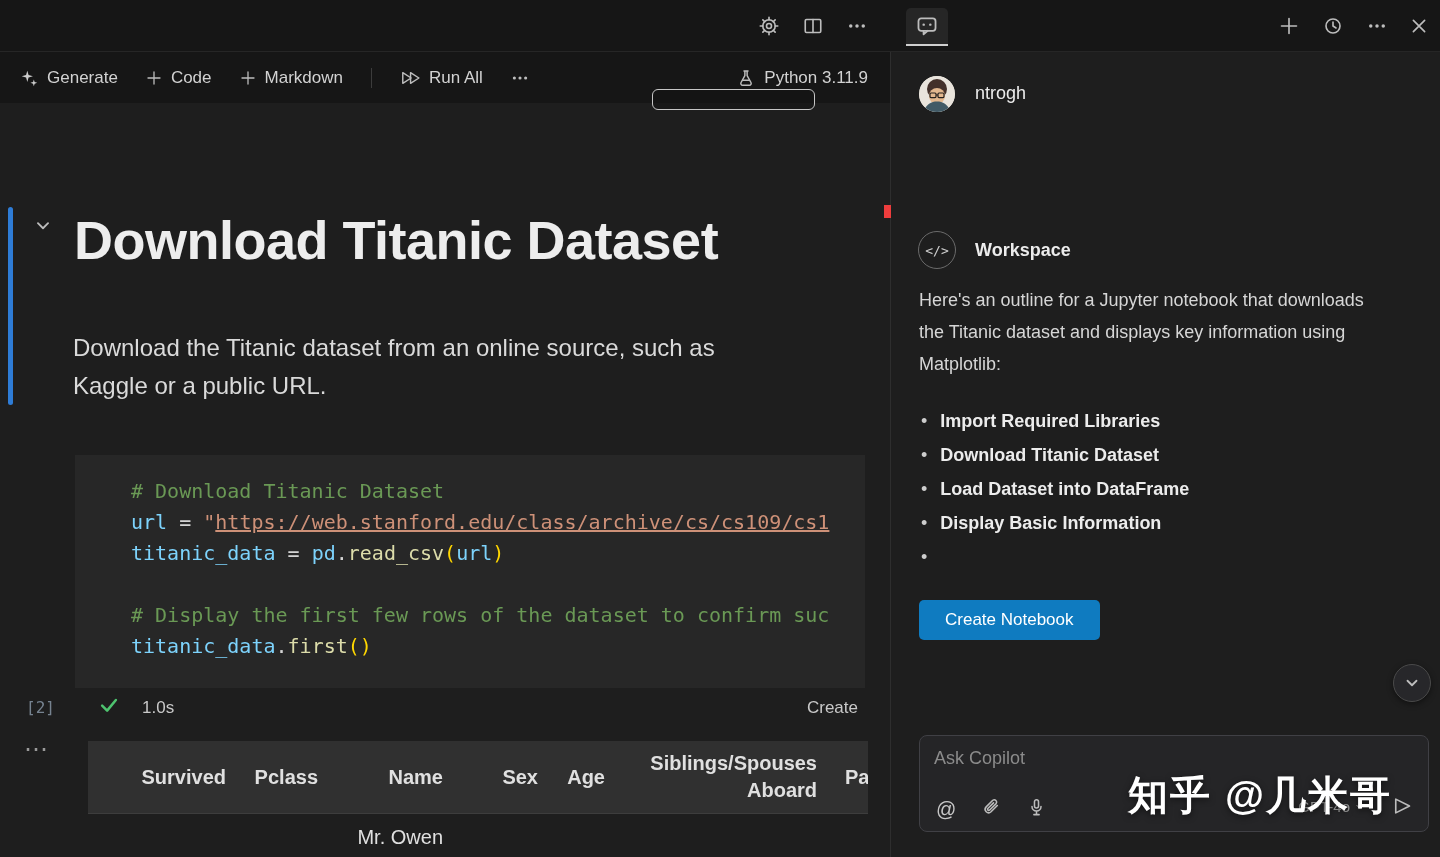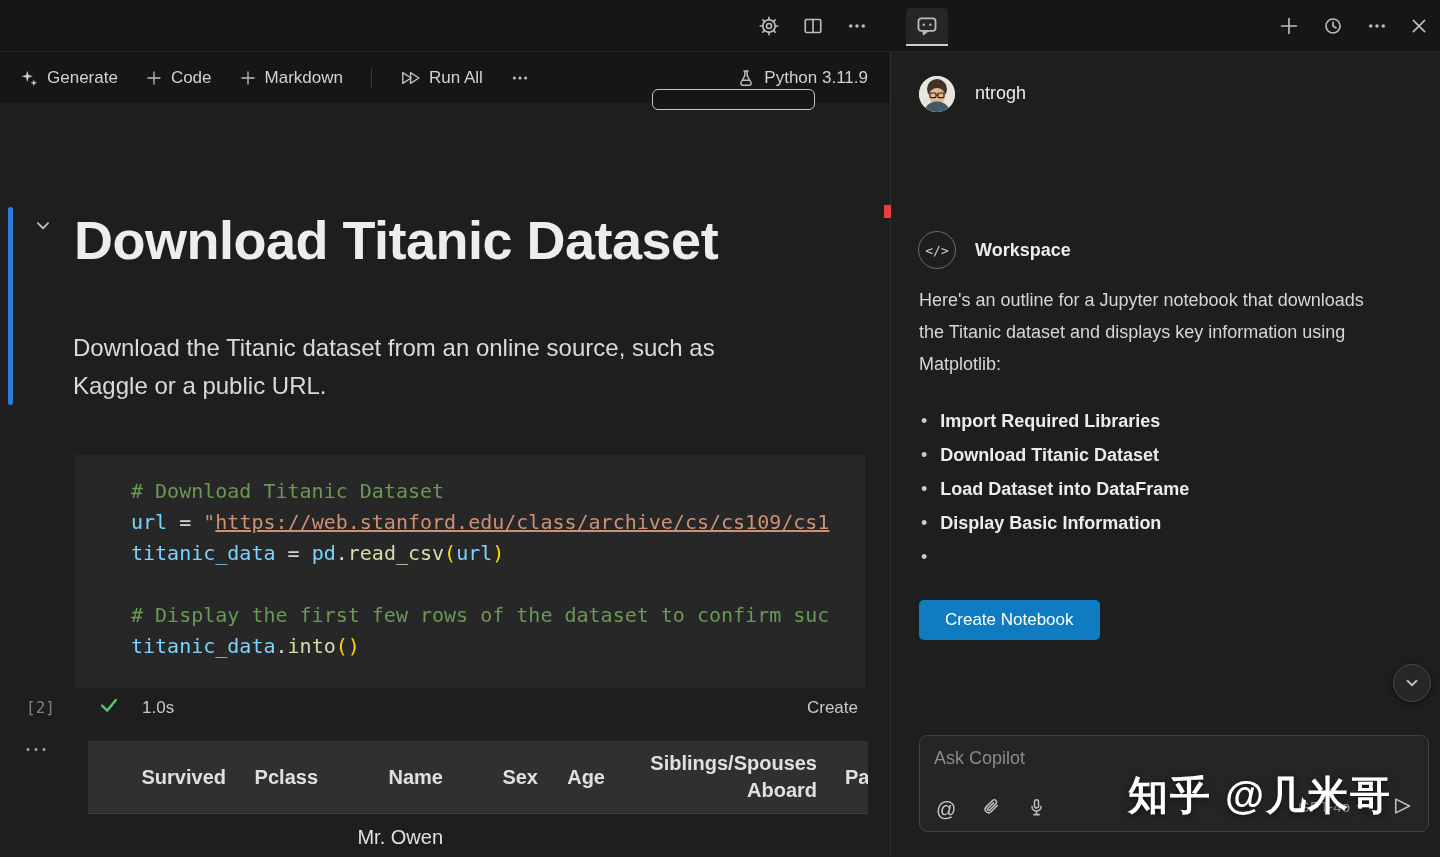--- a/index.html
+++ b/index.html
@@ -205,21 +205,21 @@
       <p class="md-para">Download the Titanic dataset from an online source, such as Kaggle or a public URL.</p>
     </div>
 
     <div class="code-cell">
       <div>
           <div class="code-line"><span class="tok-comment"># Download Titanic Dataset</span></div>
           <div class="code-line"><span class="tok-variable">url</span><span class="tok-plain"> = </span><span class="tok-string">"</span><span class="tok-string-link">https://web.stanford.edu/class/archive/cs/cs109/cs1</span></div>
           <div class="code-line"><span class="tok-variable">titanic_data</span><span class="tok-plain"> = </span><span class="tok-variable">pd</span><span class="tok-plain">.</span><span class="tok-function">read_csv</span><span class="tok-bracket">(</span><span class="tok-variable">url</span><span class="tok-bracket">)</span></div>
           <div class="code-line">&nbsp;</div>
           <div class="code-line"><span class="tok-comment"># Display the first few rows of the dataset to confirm suc</span></div>
-          <div class="code-line"><span class="tok-variable">titanic_data</span><span class="tok-plain">.</span><span class="tok-function">into</span><span class="tok-bracket">(</span><span class="tok-bracket">)</span></div>
+          <div class="code-line"><span class="tok-variable">titanic_data</span><span class="tok-plain">.</span><span class="tok-function">first</span><span class="tok-bracket">(</span><span class="tok-bracket">)</span></div>
         </div>
     </div>
 
     <div class="exec-count">[2]</div>
     <div class="exec-check">
       <svg width="20" height="20" viewBox="0 0 16 16" fill="none" stroke="#4ec36f" stroke-width="2" stroke-linecap="round" stroke-linejoin="round">
           <path d="M2.5 8.5L6.5 12.5L13.5 4"></path>
         </svg>
     </div>
     <div class="exec-time">1.0s</div>

